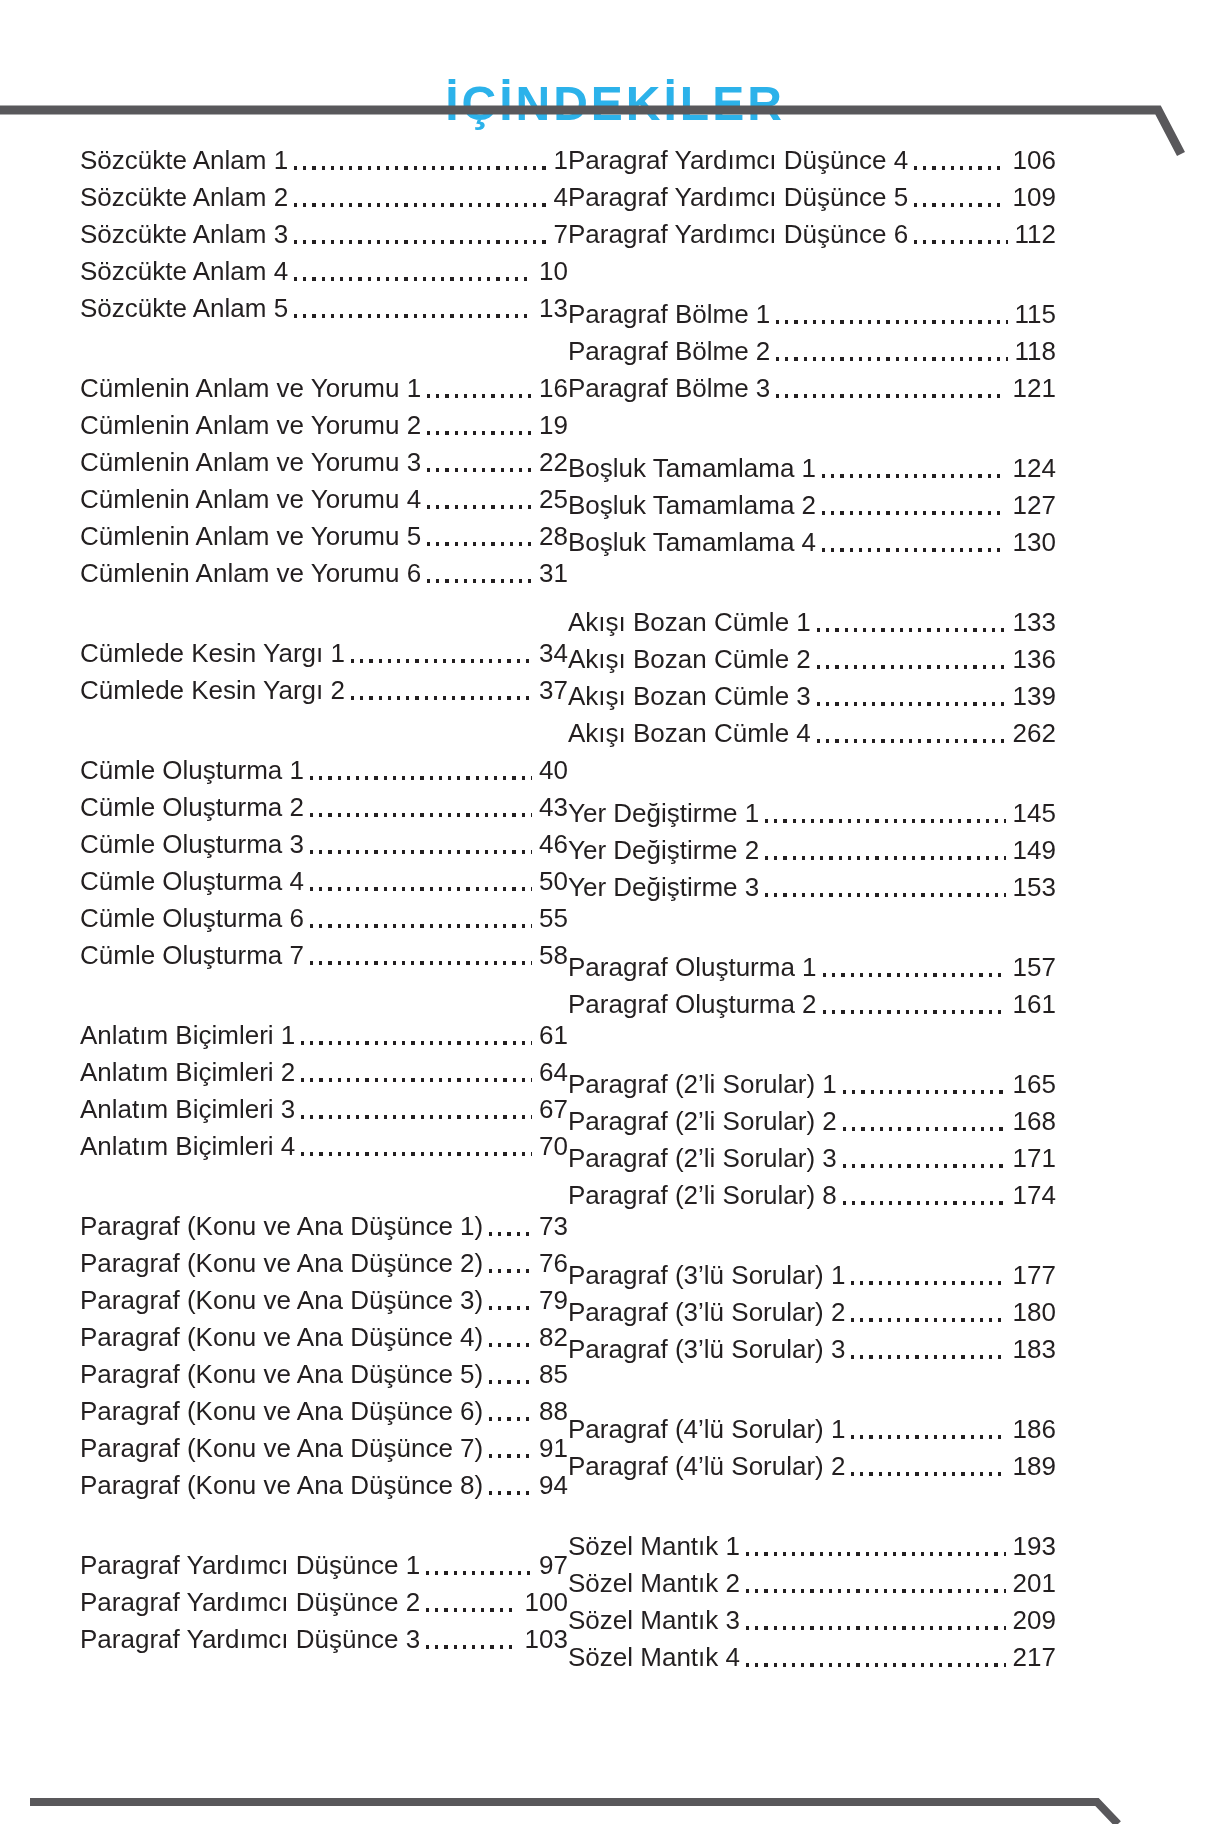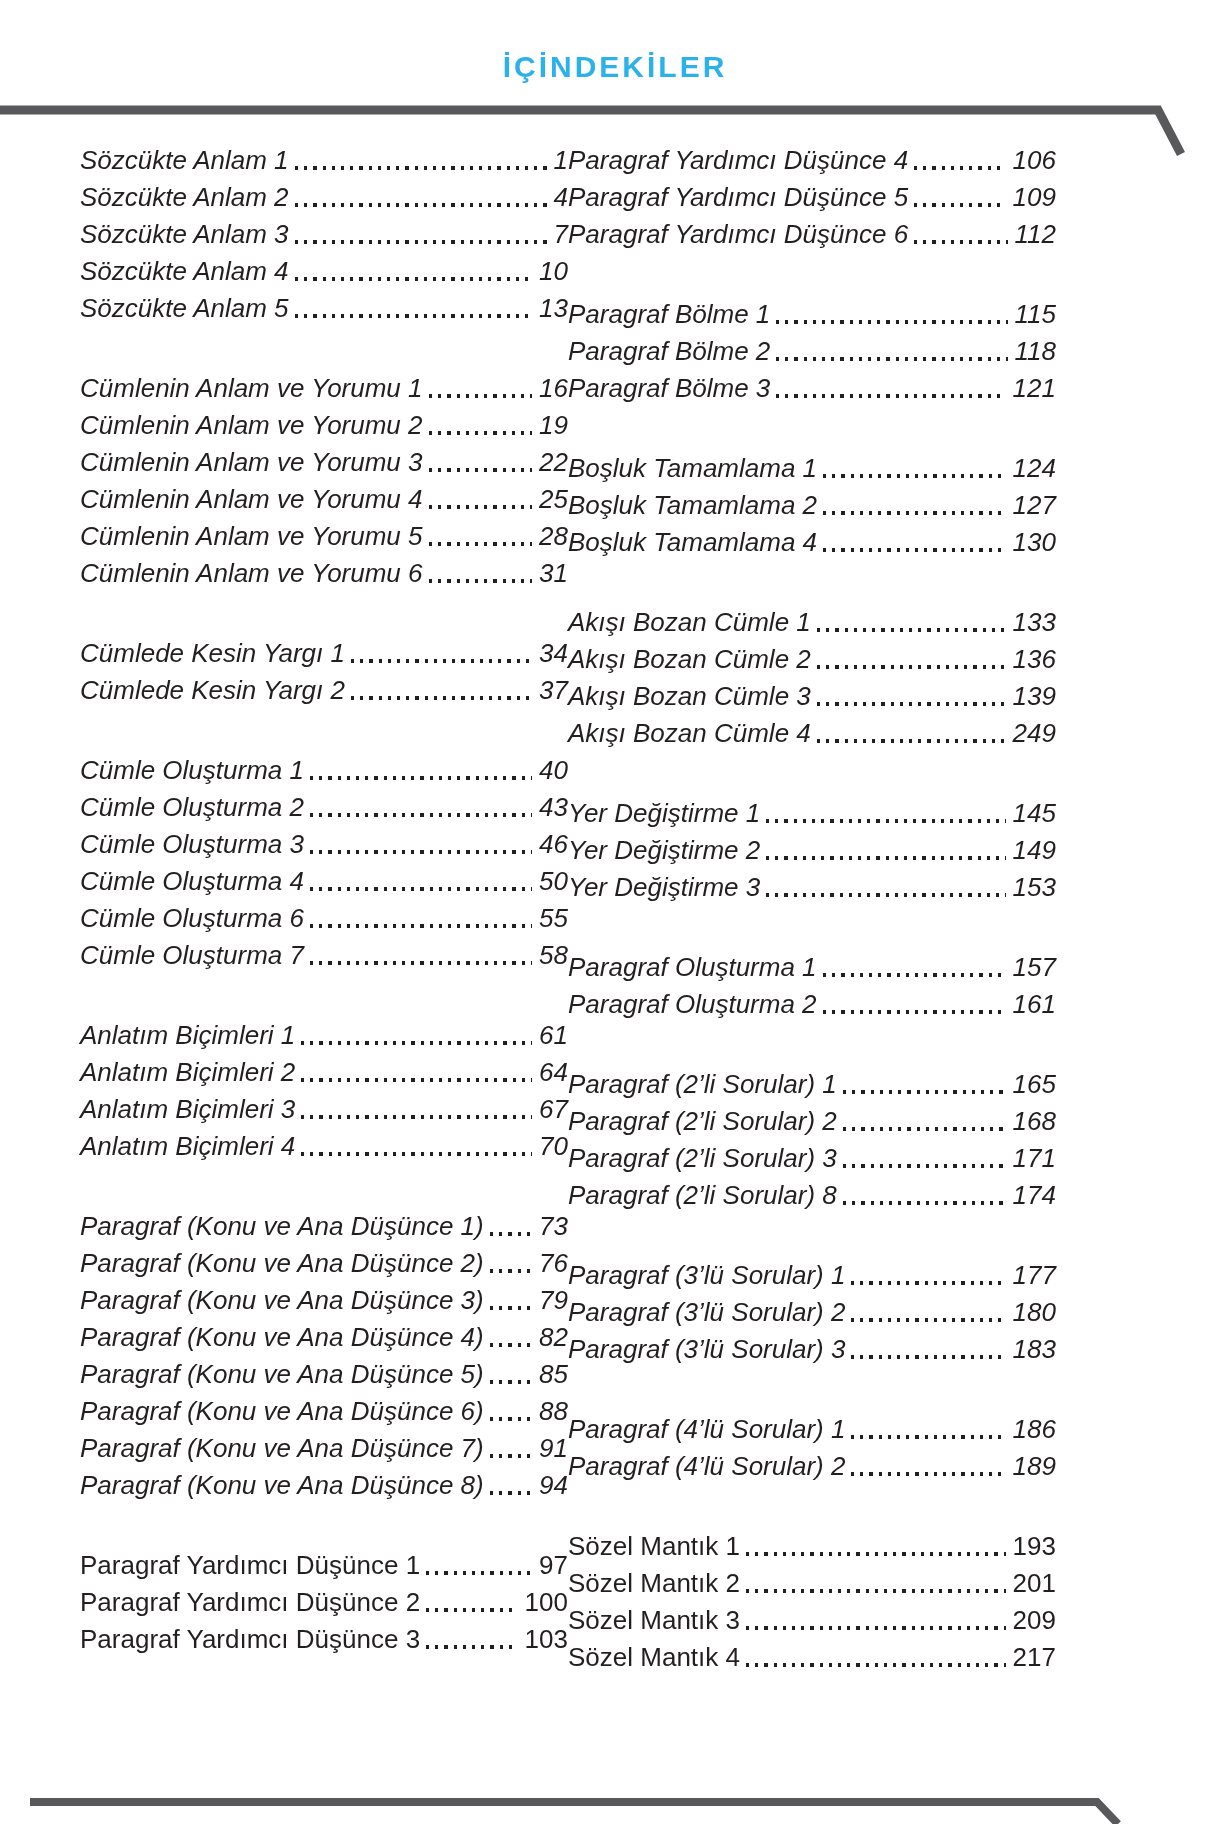--- a/index.html
+++ b/index.html
@@ -4,35 +4,35 @@
 <style>
   html,body { margin:0; padding:0; background:#ffffff; }
   .page {
     position:relative;
     width:1230px; height:1824px;
     background:#ffffff;
     font-family:"Liberation Sans", sans-serif;
     overflow:hidden;
   }
   .title {
-    position:absolute; top:30px; left:0; width:100%;
+    position:absolute; top:44px; left:0; width:100%;
     text-align:center;
-    font-size:30px; font-weight:bold; letter-spacing:3px;
+    font-size:48px; font-weight:bold; letter-spacing:3px;
   }
   .rule-svg { position:absolute; left:0; display:block; }
   .rule-top { top:104px; }
   .rule-bottom { top:1798px; }
   .cols {
     position:absolute; top:139px; left:80px;
     width:1078px;
     display:flex;
   }
   .col { width:488px; }
   .col + .col { }
-  .group:not(:last-child) { margin-bottom:43px;font-style:italic; }
+  .group:not(:last-child) { margin-bottom:43px; }
   .row {
     display:flex; align-items:flex-end;
     height:37px; font-size:26px;
     white-space:nowrap;
   }
   .lbl { flex:0 0 auto; }
   .dots {
     flex:1 1 auto; min-width:12px;
     height:4px; align-self:flex-end;
     margin:0 7px 6px 6px;
@@ -301,21 +301,21 @@
             <span class="pg">136</span>
           </div>
           <div class="row">
             <span class="lbl">Akışı Bozan Cümle 3</span>
             <span class="dots"></span>
             <span class="pg">139</span>
           </div>
           <div class="row">
             <span class="lbl">Akışı Bozan Cümle 4</span>
             <span class="dots"></span>
-            <span class="pg">249</span>
+            <span class="pg">262</span>
           </div>
         </div>
         <div class="group">
           <div class="row">
             <span class="lbl">Yer Değiştirme 1</span>
             <span class="dots"></span>
             <span class="pg">145</span>
           </div>
           <div class="row">
             <span class="lbl">Yer Değiştirme 2</span>

